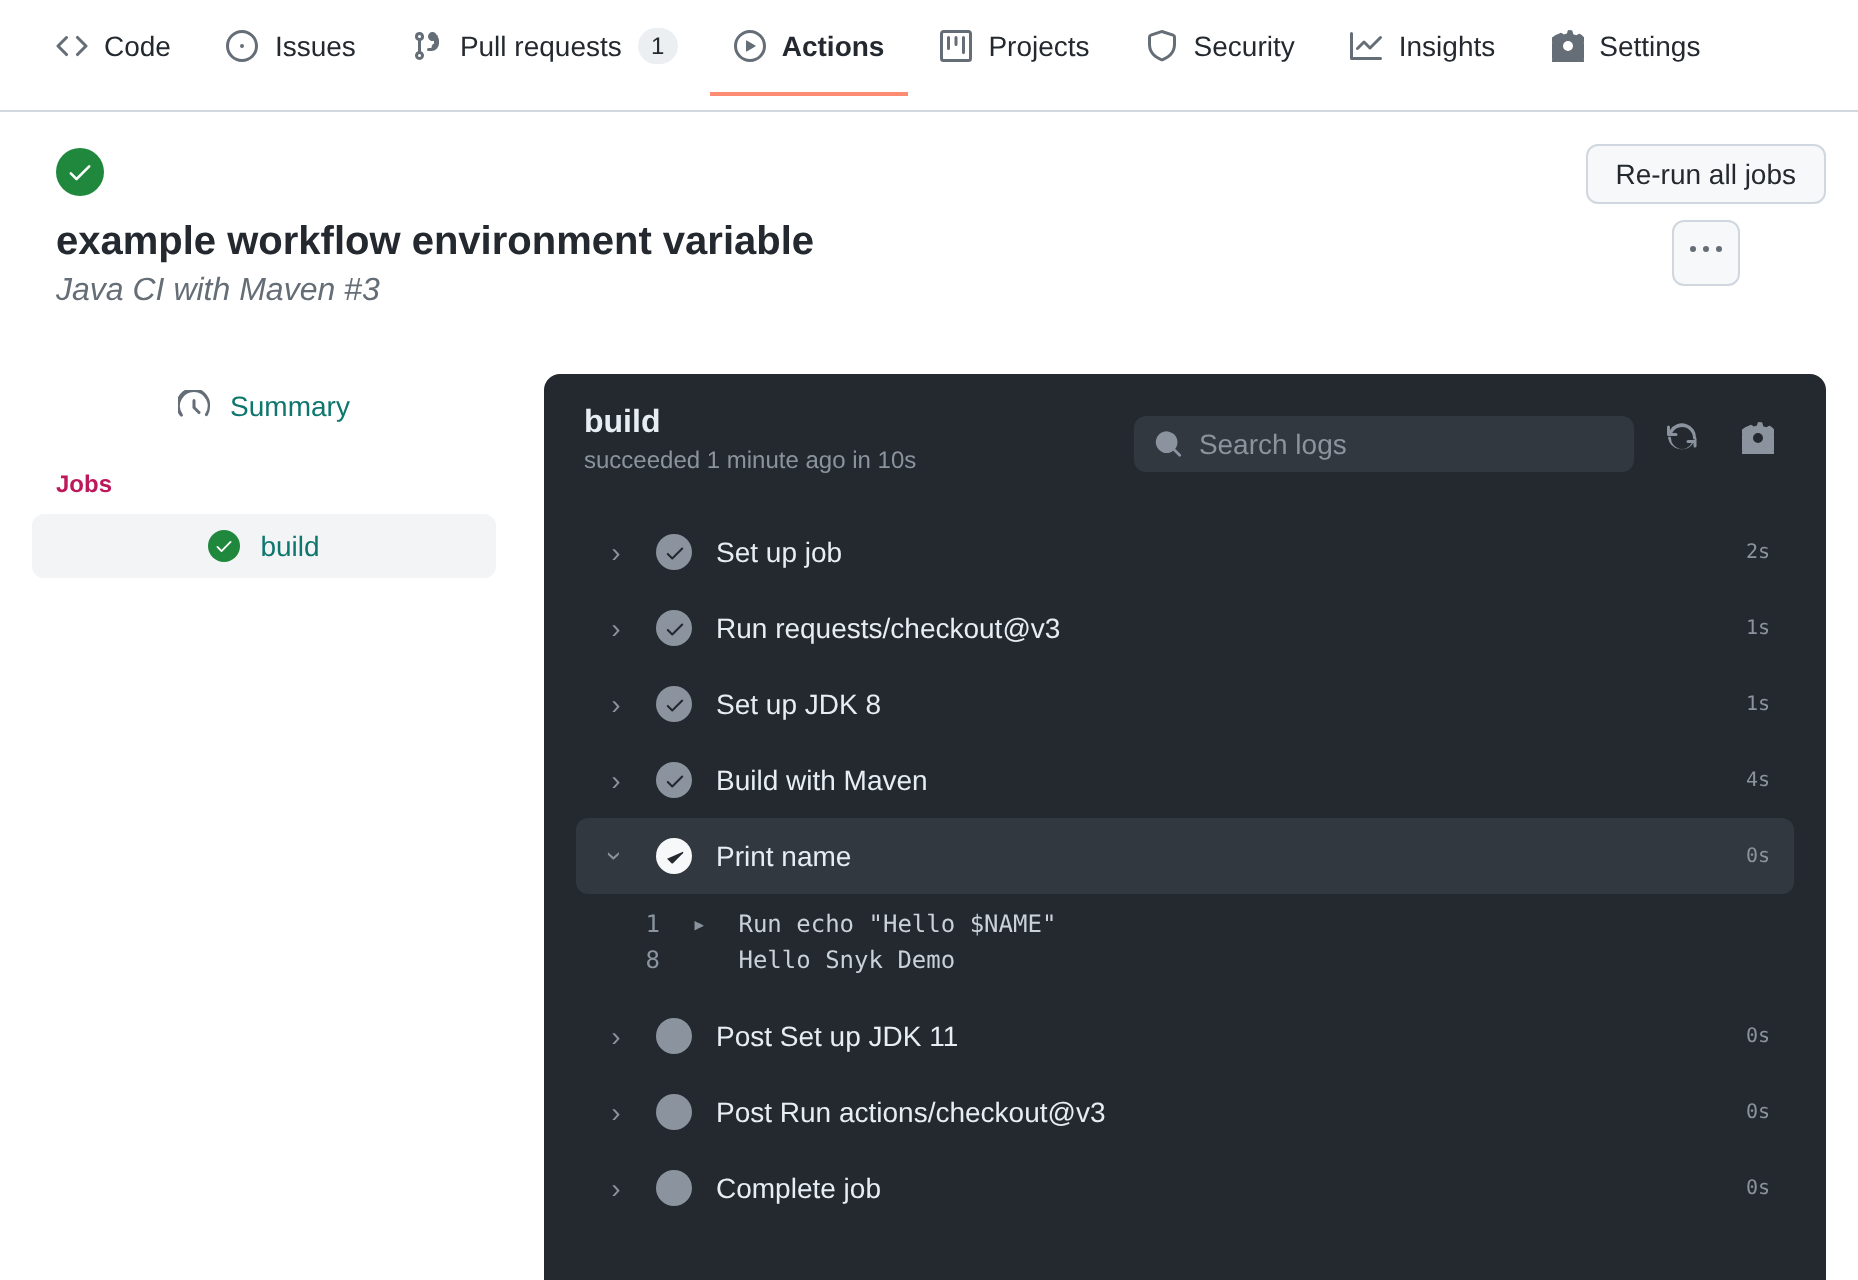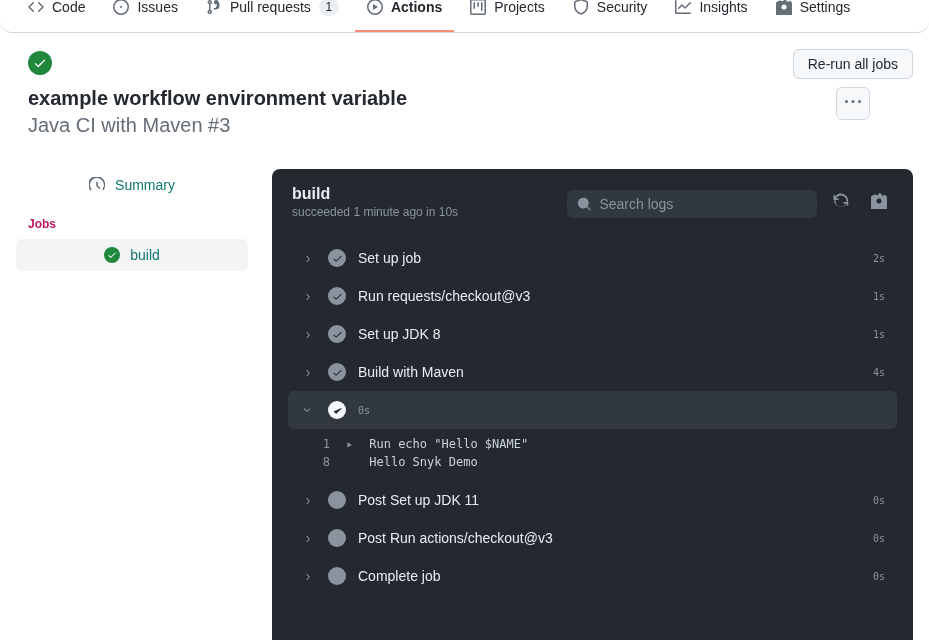--- a/index.html
+++ b/index.html
@@ -4,26 +4,25 @@
 <style>
   * { box-sizing: border-box; margin: 0; padding: 0; }
   body {
     font-family: -apple-system, BlinkMacSystemFont, "Segoe UI", Helvetica, Arial, sans-serif;
     font-size: 14px;
     color: #24292f;
     background: #fff;
   }
   .topnav {
     display: flex;
-    align-items: flex-end;
+    align-items: flex-start;
     gap: 4px;
     padding: 0 16px;
     border-bottom: 1px solid #d0d7de;
-    height: 33px;
-    border-radius: 12px;
+    height: 56px;
   }
   .tab {
     display: flex;
     align-items: center;
     gap: 8px;
     padding: 8px 12px;
     cursor: pointer;
     color: #24292f;
     border-bottom: 2px solid transparent;
     line-height: 30px;
@@ -49,21 +48,21 @@
     padding: 16px 16px 8px 28px;
   }
   .title-block { display: flex; align-items: flex-start; gap: 12px; flex-direction: column; }
   .status-circle {
     width: 24px; height: 24px; border-radius: 50%;
     background: #1f883d; display: flex; align-items: center; justify-content: center;
     flex-shrink: 0; margin-top: 2px;
   }
   .status-circle svg { fill: #fff; }
   .title-text h1 { font-size: 20px; font-weight: 600; }
-  .title-text h2 { font-size: 20px; font-weight: 400; color: #656d76; margin-top: 4px;}
+  .title-text h2 { font-size: 16px; font-weight: 400; color: #656d76; margin-top: 4px; font-style: italic;}
   .header-actions { display: flex; gap: 8px; align-items: center; flex-direction: column; }
   .btn {
     background: #f6f8fa; border: 1px solid #d0d7de; border-radius: 6px;
     padding: 6px 14px; font-size: 14px; cursor: pointer; color: #24292f;
   }
   .btn.icon-only { padding: 6px 8px; }
   .layout { display: flex; gap: 24px; padding: 24px 16px 16px 16px; align-items: flex-start; }
   .sidebar { width: 232px; flex-shrink: 0; }
   .side-item {
     display: flex; align-items: center; gap: 10px; padding: 8px 12px;
@@ -286,20 +285,21 @@
         <span class="name">Build with Maven</span>
         <span class="dur">4s</span>
       </div>
       <div class="step expanded">
         <span class="chev" style="transform:rotate(90deg)">›</span>
         <span class="status">
             <svg width="11" height="11" viewBox="0 0 16 16">
               <path d="M13.78 4.22a.75.75 0 010 1.06l-7.25 7.25a.75.75 0 01-1.06 0L2.22 9.28a．75.75 0 011.06-1.06L6 10.94l6.72-6.72a．75.75 0 011.06 0z"></path>
             </svg>
           </span>
+        <span class="name">Print name</span>
         <span class="dur">0s</span>
       </div>
       <div class="log-lines">
         <div class="log-line">
           <span class="ln">1</span>
           <span class="tri">▸</span>
           <span class="txt">Run echo "Hello $NAME"</span>
         </div>
         <div class="log-line">
           <span class="ln">8</span>

